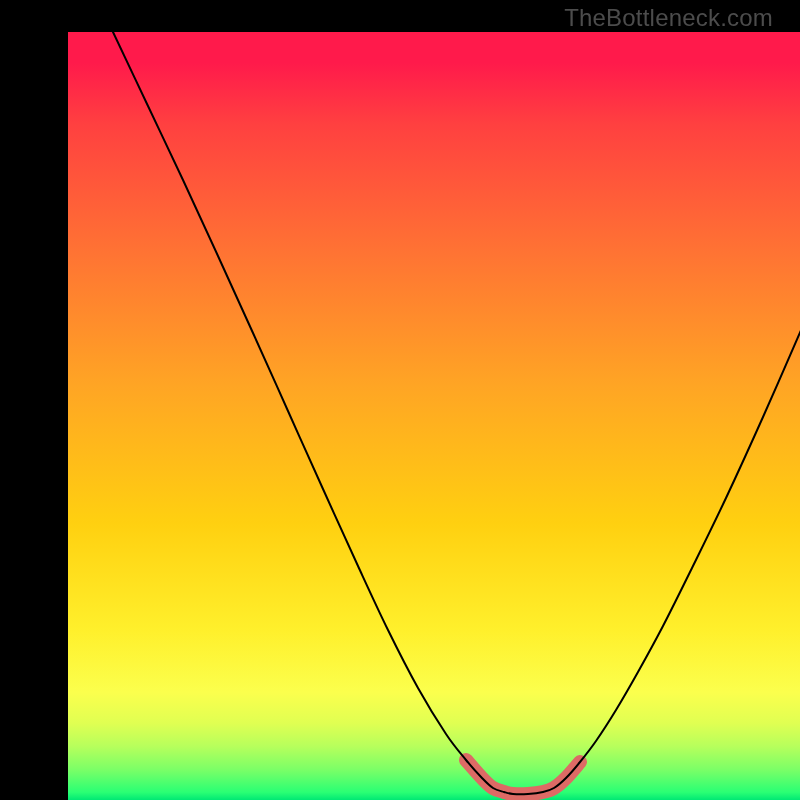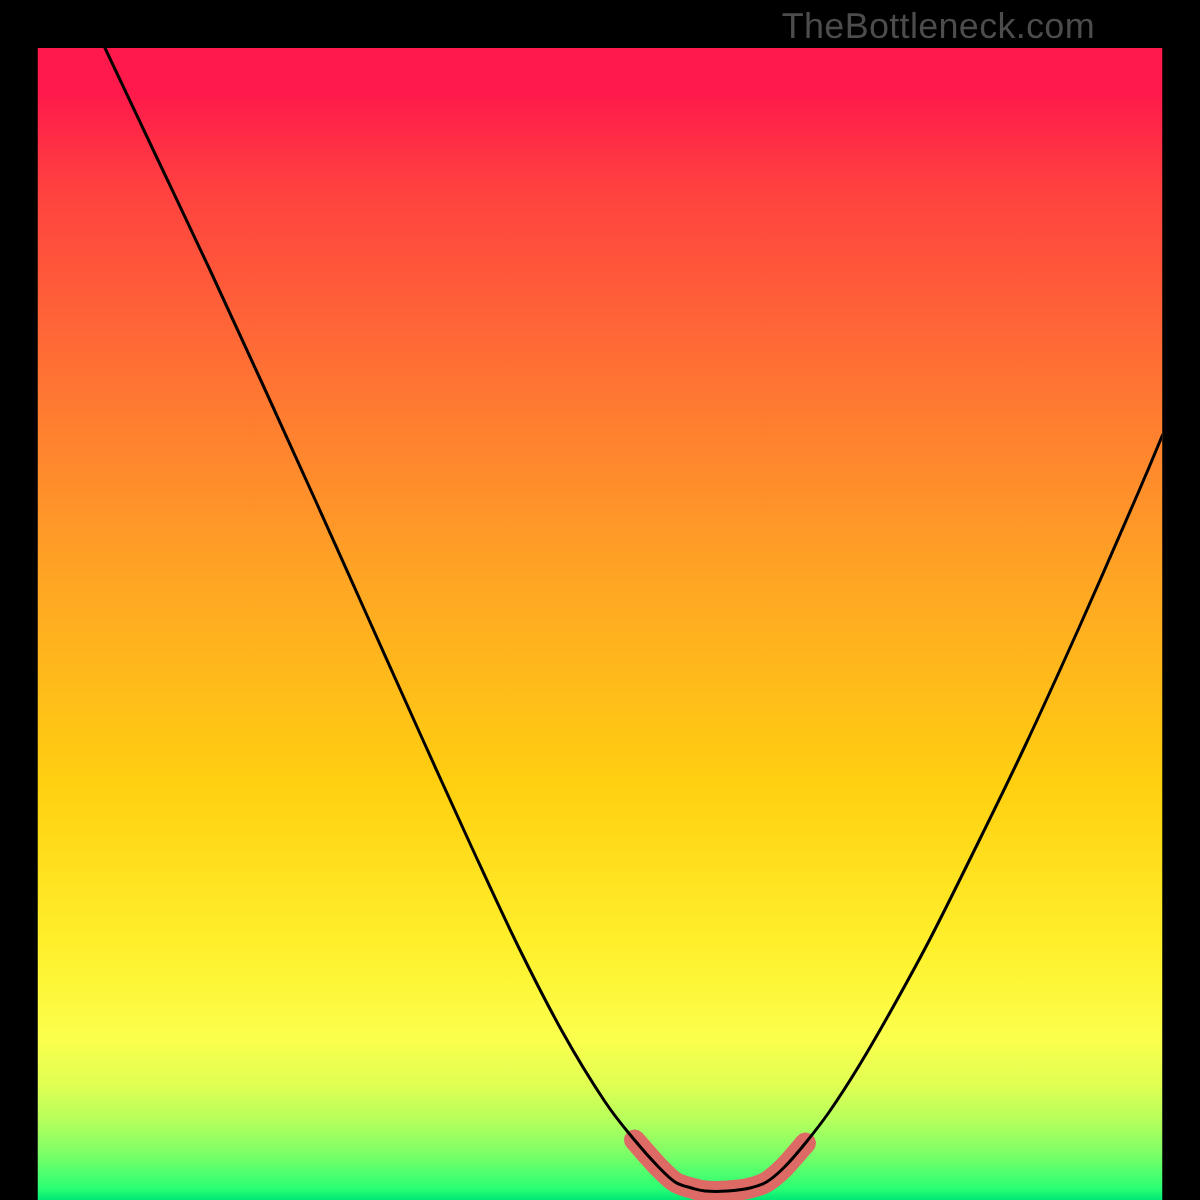--- a/index.html
+++ b/index.html
@@ -9,20 +9,21 @@
     height: 800px;
     background: #000;
     overflow: hidden;
     font-family: Arial, Helvetica, sans-serif;
   }
   .frame {
     position: relative;
     width: 742px;
     height: 800px;
     background: #000;
+    margin-left: 43px;
   }
   .watermark {
     position: absolute;
     top: 4px;
     right: 12px;
     color: #4c4c4c;
     font-size: 24px;
     font-weight: 500;
     letter-spacing: 0.2px;
     pointer-events: none;

